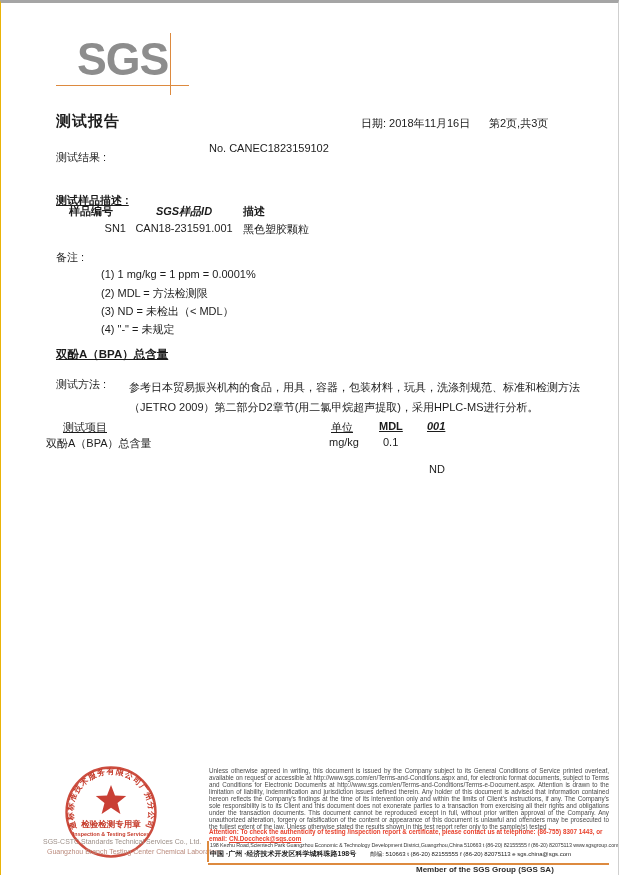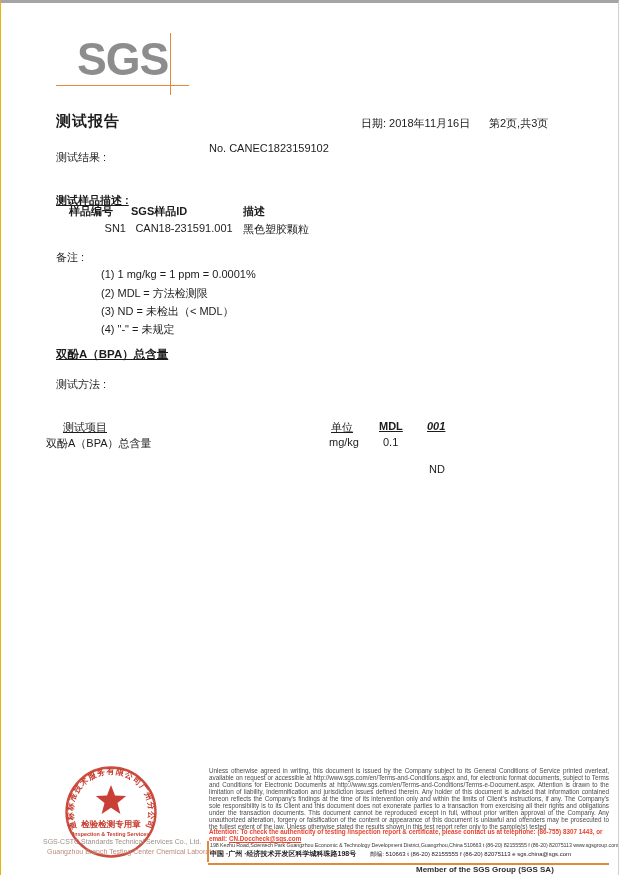--- a/index.html
+++ b/index.html
@@ -18,21 +18,21 @@
   
   .doc-title{left:55px;top:109px;font-size:15px;font-weight:bold;letter-spacing:1px;}
   .report-no{left:208px;top:123px;font-size:11px;margin-top:16px;}
   .report-date{left:360px;top:113px;font-size:11px;}
   .page-info{left:467px;top:113px;font-size:11px;padding-left:21px;}
   
   .t11{font-size:11px;}
   .results-label{left:55px;top:147px;}
   .sample-heading{left:55px;top:190px;font-weight:bold;text-decoration:underline;}
   .st-h1{left:55px;top:201px;width:70px;text-align:center;font-weight:bold;}
-  .st-h2{left:130px;top:201px;width:106px;font-weight:bold;}
+  .st-h2{left:130px;top:201px;width:106px;text-align:center;font-weight:bold;font-style:italic;}
   .st-h3{left:242px;top:201px;font-weight:bold;}
   .st-v1{left:55px;top:219px;width:70px;text-align:right;}
   .st-v2{left:130px;top:219px;width:106px;text-align:center;}
   .st-v3{left:242px;top:219px;}
   .remarks-label{left:55px;top:247px;}
   .note-0{left:100px;top:265px;}
   .note-1{left:100px;top:283px;}
   .note-2{left:100px;top:301px;}
   .note-3{left:100px;top:319px;}
   .bpa-heading{left:55px;top:344px;font-size:11.5px;font-weight:bold;text-decoration:underline;}
@@ -88,20 +88,21 @@
   <div class="abs t11 st-v3">黑色塑胶颗粒</div>
 
   <div class="abs t11 remarks-label">备注 :</div>
   <div class="abs t11 note-0">(1) 1 mg/kg = 1 ppm = 0.0001%</div>
   <div class="abs t11 note-1">(2) MDL = 方法检测限</div>
   <div class="abs t11 note-2">(3) ND = 未检出（&lt; MDL）</div>
   <div class="abs t11 note-3">(4) "-" = 未规定</div>
 
   <div class="abs bpa-heading">双酚A（BPA）总含量</div>
   <div class="abs t11 method-label">测试方法 :</div>
+  <div class="abs method-text">参考日本贸易振兴机构的食品，用具，容器，包装材料，玩具，洗涤剂规范、标准和检测方法（JETRO 2009）第二部分D2章节(用二氯甲烷超声提取)，采用HPLC-MS进行分析。</div>
 
   <div class="abs t11 rt-h-item">测试项目</div>
   <div class="abs t11 rt-h-unit">单位</div>
   <div class="abs t11 rt-h-mdl">MDL</div>
   <div class="abs t11 rt-h-001">001</div>
   <div class="abs t11 rt-v-item">双酚A（BPA）总含量</div>
   <div class="abs t11 rt-v-unit">mg/kg</div>
   <div class="abs t11 rt-v-mdl">0.1</div>
   <div class="abs t11 rt-v-001">ND</div>
 

